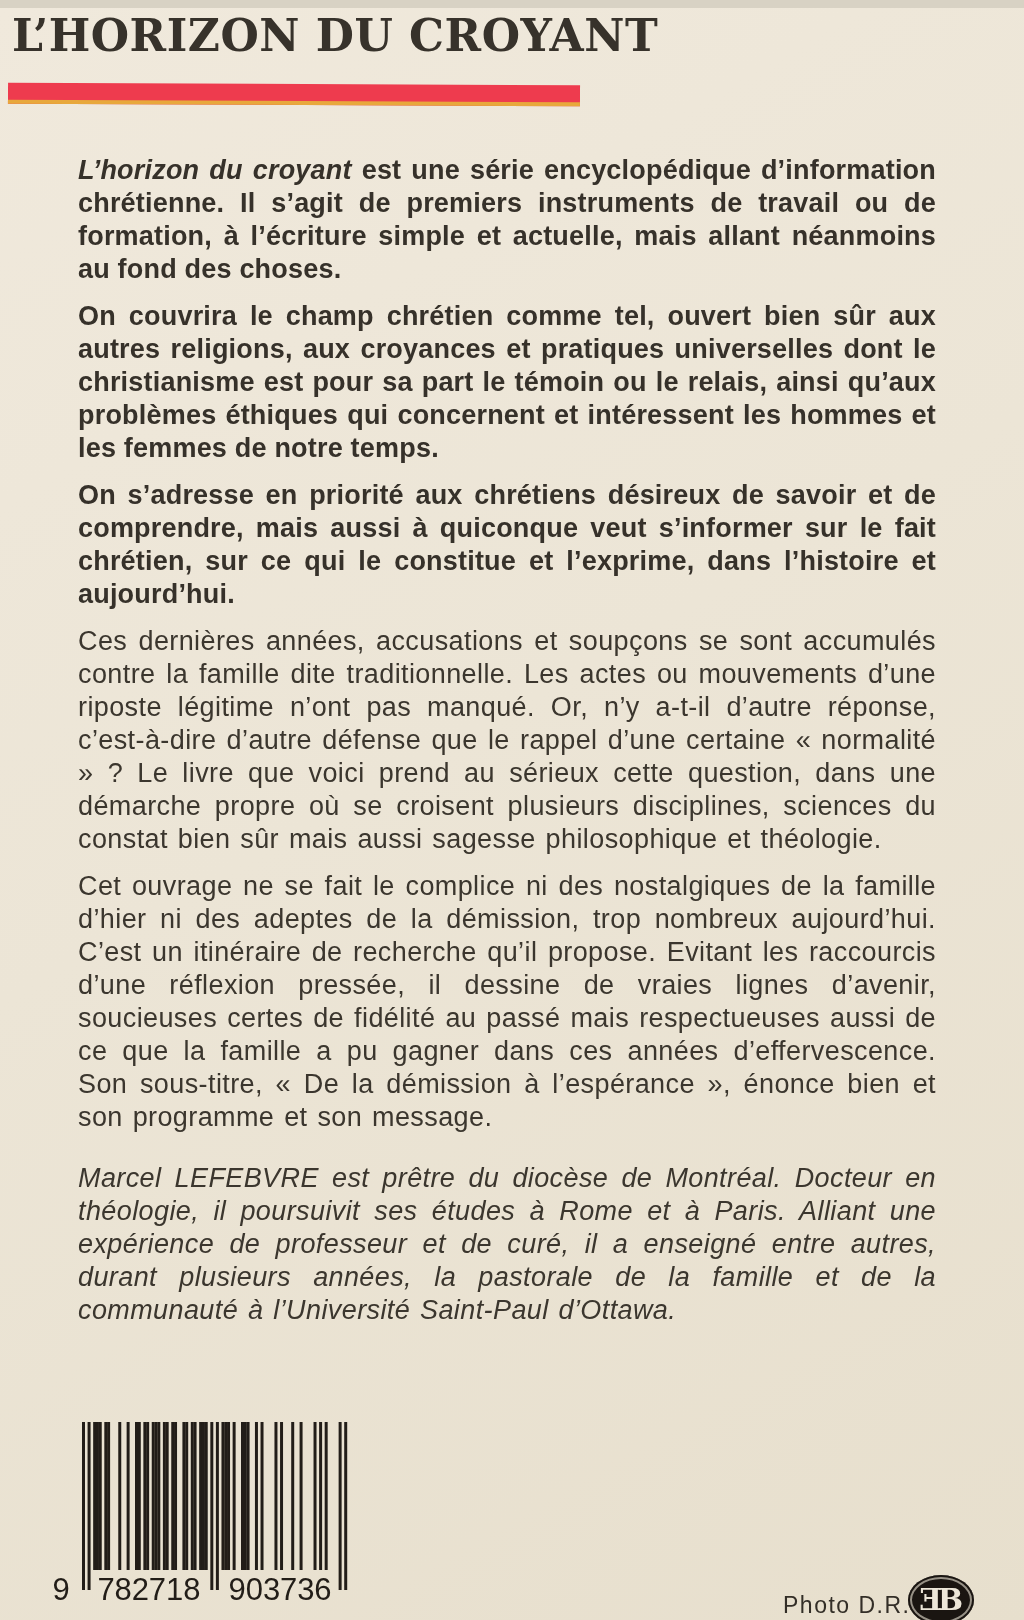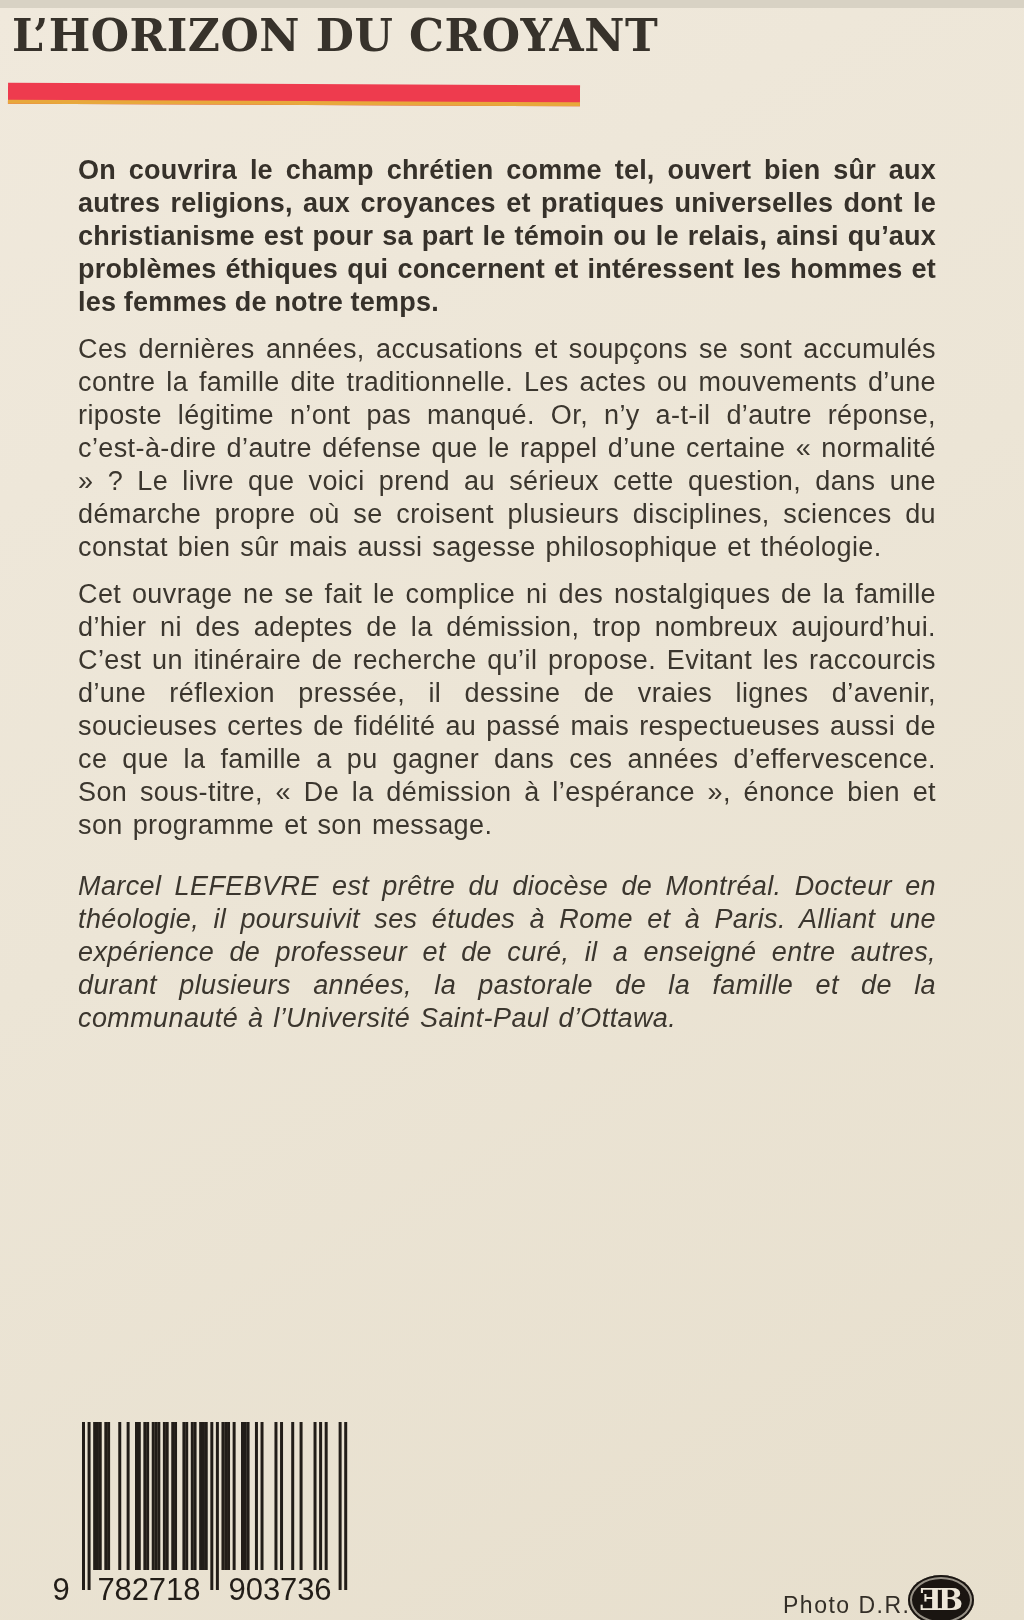--- a/index.html
+++ b/index.html
@@ -74,21 +74,23 @@
 </style>
 </head>
 <body>
 
 <div class="page">
 
   <h1 class="title">L’HORIZON DU CROYANT</h1>
   <div class="title-rule"></div>
 
   <main class="copy">
+    <p class="lead-bold"><span class="ital">L’horizon du croyant</span><span> est une série encyclopédique d’information chrétienne. Il s’agit de premiers instruments de travail ou de formation, à l’écriture simple et actuelle, mais allant néanmoins au fond des choses.</span></p>
     <p class="lead-bold">On couvrira le champ chrétien comme tel, ouvert bien sûr aux autres religions, aux croyances et pratiques universelles dont le christianisme est pour sa part le témoin ou le relais, ainsi qu’aux problèmes éthiques qui concernent et intéressent les hommes et les femmes de notre temps.</p>
+    <p class="lead-bold">On s’adresse en priorité aux chrétiens désireux de savoir et de comprendre, mais aussi à quiconque veut s’informer sur le fait chrétien, sur ce qui le constitue et l’exprime, dans l’histoire et aujourd’hui.</p>
 
 
     <p class="body-reg">Ces dernières années, accusations et soupçons se sont accumulés contre la famille dite traditionnelle. Les actes ou mouvements d’une riposte légitime n’ont pas manqué. Or, n’y a-t-il d’autre réponse, c’est-à-dire d’autre défense que le rappel d’une certaine « normalité » ? Le livre que voici prend au sérieux cette question, dans une démarche propre où se croisent plusieurs disciplines, sciences du constat bien sûr mais aussi sagesse philosophique et théologie.</p>
     <p class="body-reg">Cet ouvrage ne se fait le complice ni des nostalgiques de la famille d’hier ni des adeptes de la démission, trop nombreux aujourd’hui. C’est un itinéraire de recherche qu’il propose. Evitant les raccourcis d’une réflexion pressée, il dessine de vraies lignes d’avenir, soucieuses certes de fidélité au passé mais respectueuses aussi de ce que la famille a pu gagner dans ces années d’effervescence. Son sous-titre, « De la démission à l’espérance », énonce bien et son programme et son message.</p>
 
     <p class="bio">Marcel LEFEBVRE est prêtre du diocèse de Montréal. Docteur en théologie, il poursuivit ses études à Rome et à Paris. Alliant une expérience de professeur et de curé, il a enseigné entre autres, durant plusieurs années, la pastorale de la famille et de la communauté à l’Université Saint-Paul d’Ottawa.</p>
   </main>
 
   <div class="barcode">
     <svg id="barcode-svg" viewBox="0 0 302 184" xmlns="http://www.w3.org/2000/svg">

